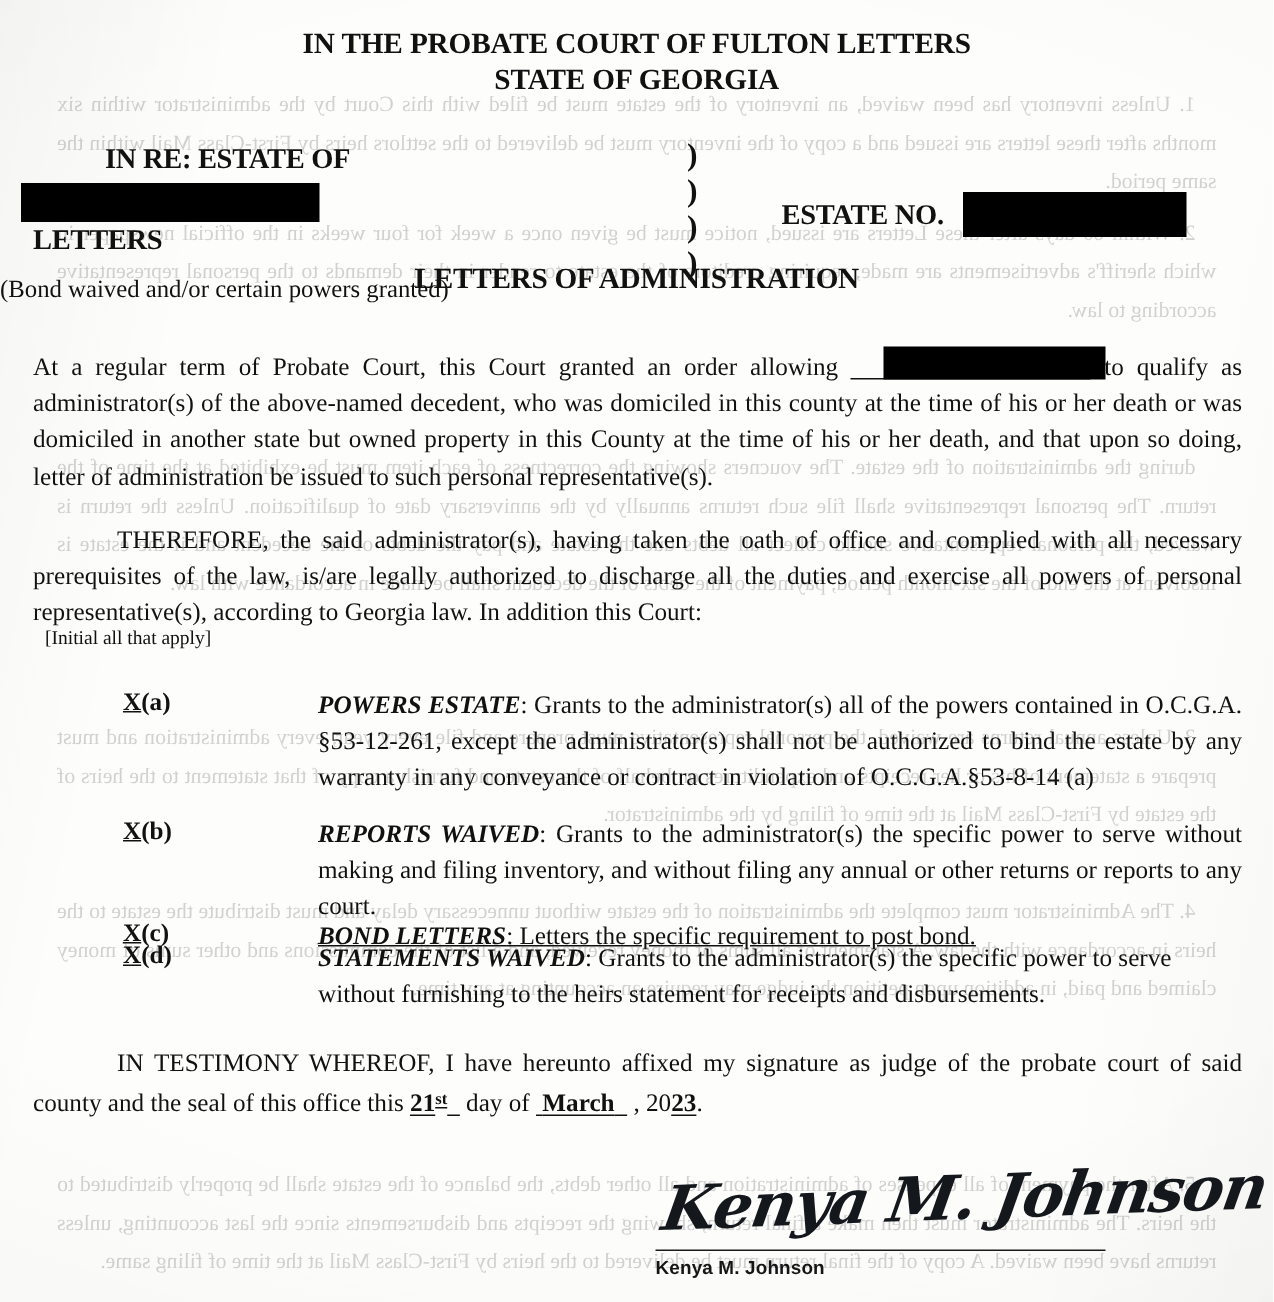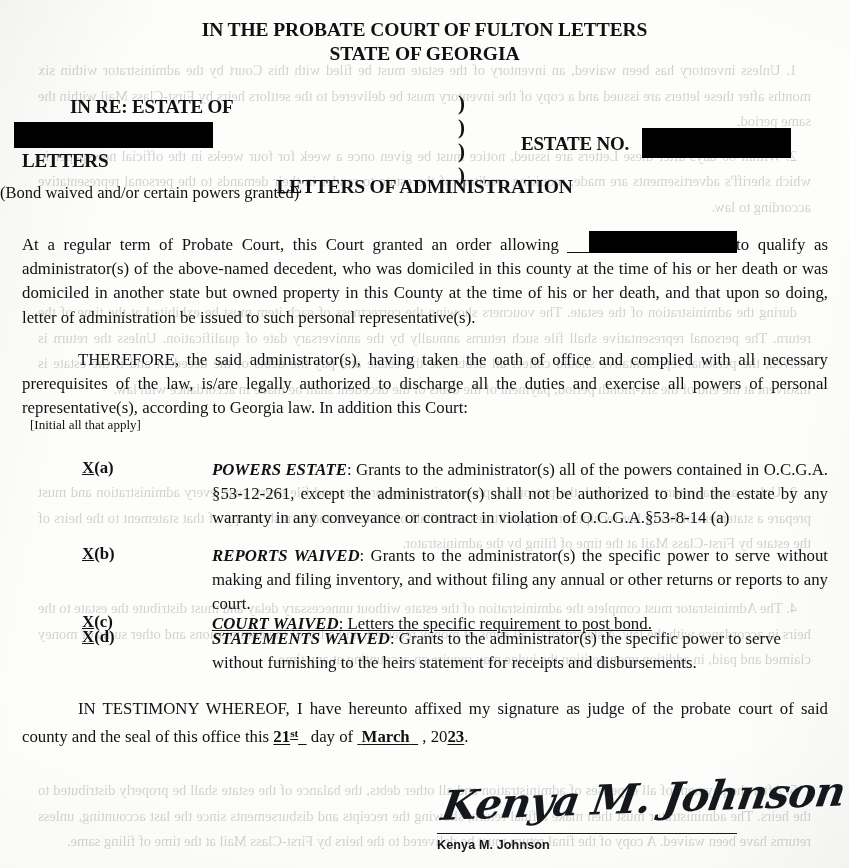--- a/index.html
+++ b/index.html
@@ -221,21 +221,21 @@
       <div class="prov-body"><i>POWERS ESTATE</i><span>: Grants to the administrator(s) all of the powers contained in O.C.G.A. §53-12-261, except the administrator(s) shall not be authorized to bind the estate by any warranty in any conveyance or contract in violation of O.C.G.A.§53-8-14 (a)</span></div>
     </div>
 
     <div class="prov" id="prov-b">
       <div class="prov-mark"><span class="xmark">X</span><span>(b)</span></div>
       <div class="prov-body"><i>REPORTS WAIVED</i><span>:  Grants to the administrator(s) the specific power to serve without making and filing inventory, and without filing any annual or other returns or reports to any court.</span></div>
     </div>
 
     <div class="prov" id="prov-c">
       <div class="prov-mark"><span class="xmark">X</span><span>(c)</span></div>
-      <div class="prov-body"><i>COURT WAIVED</i><span>:  Letters the specific requirement to post bond.</span></div>
+      <div class="prov-body"><i>BOND LETTERS</i><span>:  Letters the specific requirement to post bond.</span></div>
     </div>
 
     <div class="prov" id="prov-d">
       <div class="prov-mark"><span class="xmark">X</span><span>(d)</span></div>
       <div class="prov-body"><i>STATEMENTS WAIVED</i><span>:  Grants to the administrator(s) the specific power to serve without furnishing to the heirs statement for receipts and disbursements.</span></div>
     </div>
 
     <div id="para-testimony"><span>IN TESTIMONY WHEREOF, I have hereunto affixed my signature as judge of the probate court of said county and the seal of this office this </span><span class="fill">21</span><sup class="fill">st</sup><span class="fill">&nbsp;&nbsp;</span><span> day of </span><span class="fill">&nbsp;<span>March</span>&nbsp;&nbsp;</span><span> , 20</span><span class="fill">23</span><span>.</span></div>
 
     <div id="signature-block">

